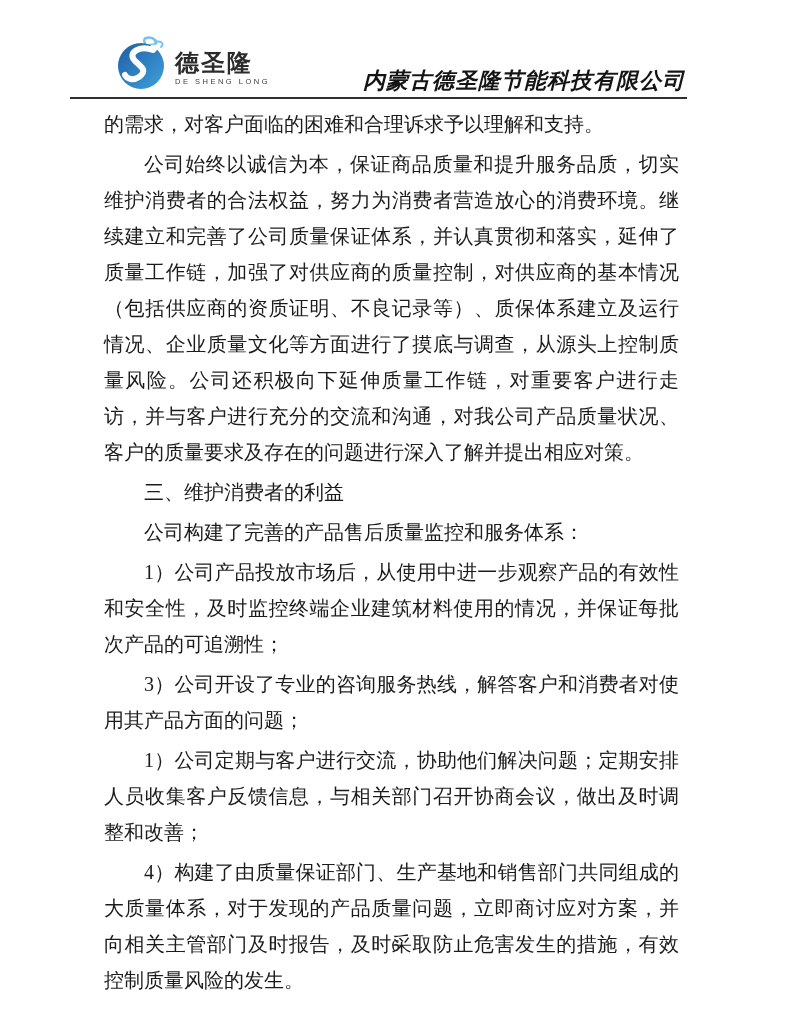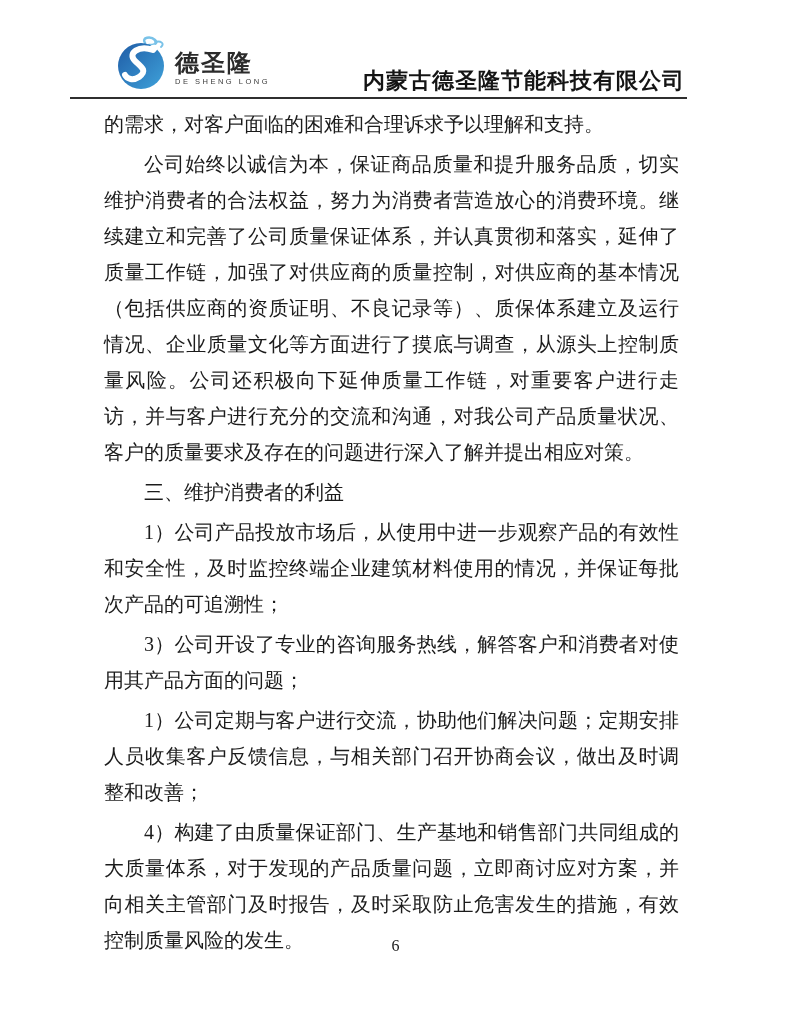--- a/index.html
+++ b/index.html
@@ -55,20 +55,21 @@
   }
   .company-name {
     position: absolute;
     top: 66px;
     right: 106px;
     font-size: 22px;
     font-weight: bold;
     letter-spacing: 1px;
     color: #141414;
     white-space: nowrap;
+    font-style: italic;
   }
   .header-rule {
     position: absolute;
     left: 70px;
     top: 97px;
     width: 617px;
     height: 2px;
     background: #2f2f2f;
   }
 
@@ -132,20 +133,21 @@
     </div>
   </div>
 
   <div class="company-name">内蒙古德圣隆节能科技有限公司</div>
   <div class="header-rule"></div>
 
   <div class="doc-body">
       <p>的需求，对客户面临的困难和合理诉求予以理解和支持。</p>
       <p class="indent">公司始终以诚信为本，保证商品质量和提升服务品质，切实维护消费者的合法权益，努力为消费者营造放心的消费环境。继续建立和完善了公司质量保证体系，并认真贯彻和落实，延伸了质量工作链，加强了对供应商的质量控制，对供应商的基本情况（包括供应商的资质证明、不良记录等）、质保体系建立及运行情况、企业质量文化等方面进行了摸底与调查，从源头上控制质量风险。公司还积极向下延伸质量工作链，对重要客户进行走访，并与客户进行充分的交流和沟通，对我公司产品质量状况、客户的质量要求及存在的问题进行深入了解并提出相应对策。</p>
       <p class="indent">三、维护消费者的利益</p>
+      <p class="indent">公司构建了完善的产品售后质量监控和服务体系：</p>
       <p class="indent">1）公司产品投放市场后，从使用中进一步观察产品的有效性和安全性，及时监控终端企业建筑材料使用的情况，并保证每批次产品的可追溯性；</p>
       <p class="indent">3）公司开设了专业的咨询服务热线，解答客户和消费者对使用其产品方面的问题；</p>
       <p class="indent">1）公司定期与客户进行交流，协助他们解决问题；定期安排人员收集客户反馈信息，与相关部门召开协商会议，做出及时调整和改善；</p>
       <p class="indent">4）构建了由质量保证部门、生产基地和销售部门共同组成的大质量体系，对于发现的产品质量问题，立即商讨应对方案，并向相关主管部门及时报告，及时采取防止危害发生的措施，有效控制质量风险的发生。</p>
     </div>
 
   <div class="page-number">6</div>
 
 </div>
 

